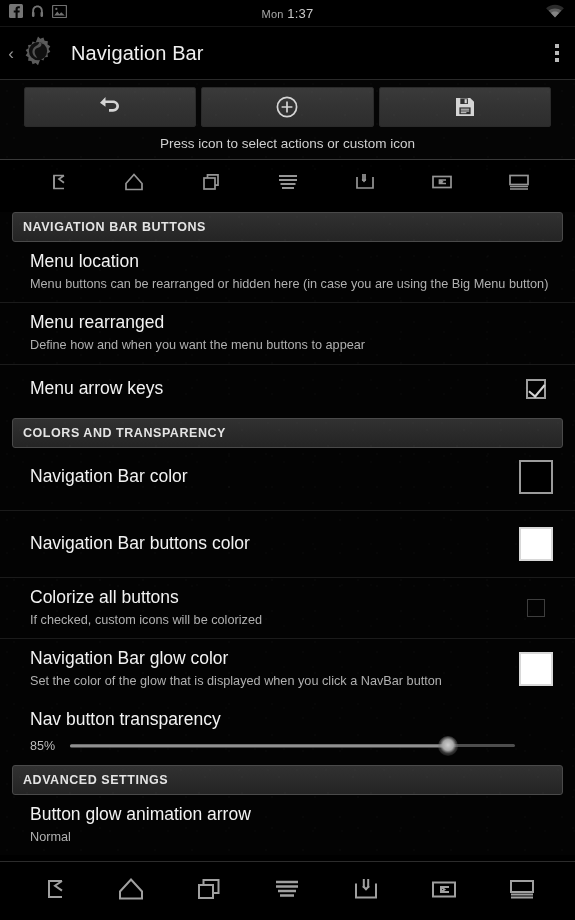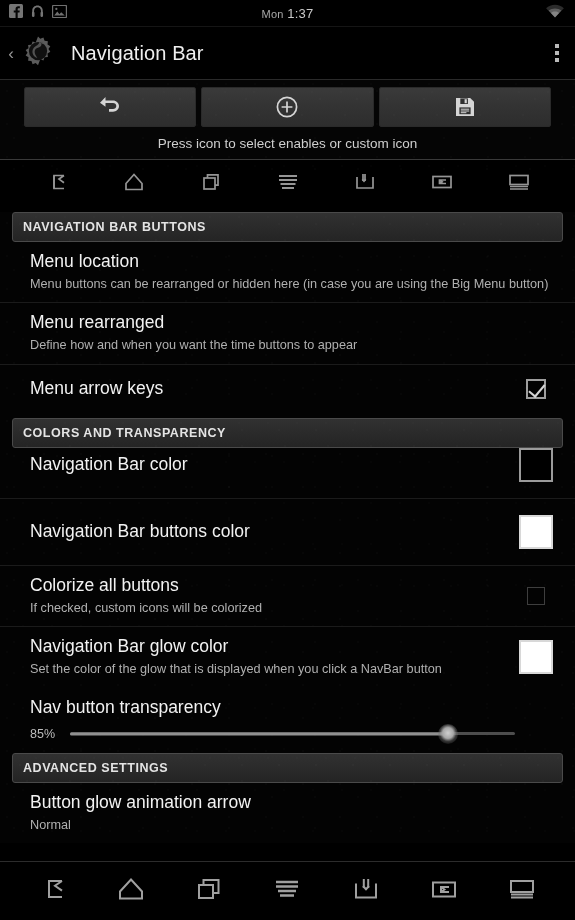--- a/index.html
+++ b/index.html
@@ -370,21 +370,21 @@
       <div class="noise"></div>
       <svg width="22" height="22" viewBox="0 0 22 22">
         <path d="M2 2h14.2L20 5.8V20H2z" fill="#d5d5d5"></path>
         <rect x="6.3" y="2.4" width="7.6" height="5.6" fill="#2f2f2f"></rect>
         <rect x="10.6" y="3.2" width="2.2" height="4" fill="#d5d5d5"></rect>
         <rect x="5.4" y="11.4" width="11.2" height="6.8" fill="#2f2f2f"></rect>
         <path d="M6.8 13.2h8.4M6.8 15h8.4M6.8 16.7h5.6" stroke="#d5d5d5" stroke-width="1"></path>
       </svg>
     </div>
   </div>
-  <div class="toolhint">Press icon to select enables or custom icon</div>
+  <div class="toolhint">Press icon to select actions or custom icon</div>
 </div>
 
 <div class="previewstrip">
   <span class="pv">
     <svg width="30" height="28" viewBox="0 0 30 28">
         <g fill="none" stroke="#cfcfcf" stroke-width="1.7">
           <path d="M22 7.5h-10v13h10M22 7.5l-5 3.6 5 3.6"></path>
           <path d="M12 7.5v13"></path>
         </g>
       </svg>
@@ -447,39 +447,39 @@
   <div class="row">
     <div class="texts">
       <div class="title">Menu location</div>
       <div class="summary">Menu buttons can be rearranged or hidden here (in case you are using the Big Menu button)</div>
     </div>
   </div>
 
   <div class="row">
     <div class="texts">
       <div class="title">Menu rearranged</div>
-      <div class="summary">Define how and when you want the time buttons to appear</div>
+      <div class="summary">Define how and when you want the menu buttons to appear</div>
     </div>
   </div>
 
   <div class="row" style="border-bottom:none">
     <div class="texts">
       <div class="title">Menu arrow keys</div>
     </div>
     <div class="widget">
       <span class="cb on"></span>
     </div>
   </div>
 
   <div class="section">
     <div class="noise"></div>
     <span>COLORS AND TRANSPARENCY</span>
   </div>
 
-  <div class="row" style="padding-top:0;padding-bottom:16px">
+  <div class="row" style="padding-top:12px;padding-bottom:16px">
     <div class="texts">
       <div class="title">Navigation Bar color</div>
     </div>
     <div class="widget">
       <span class="swatch black"></span>
     </div>
   </div>
 
   <div class="row" style="padding-top:16px;padding-bottom:16px">
     <div class="texts">

